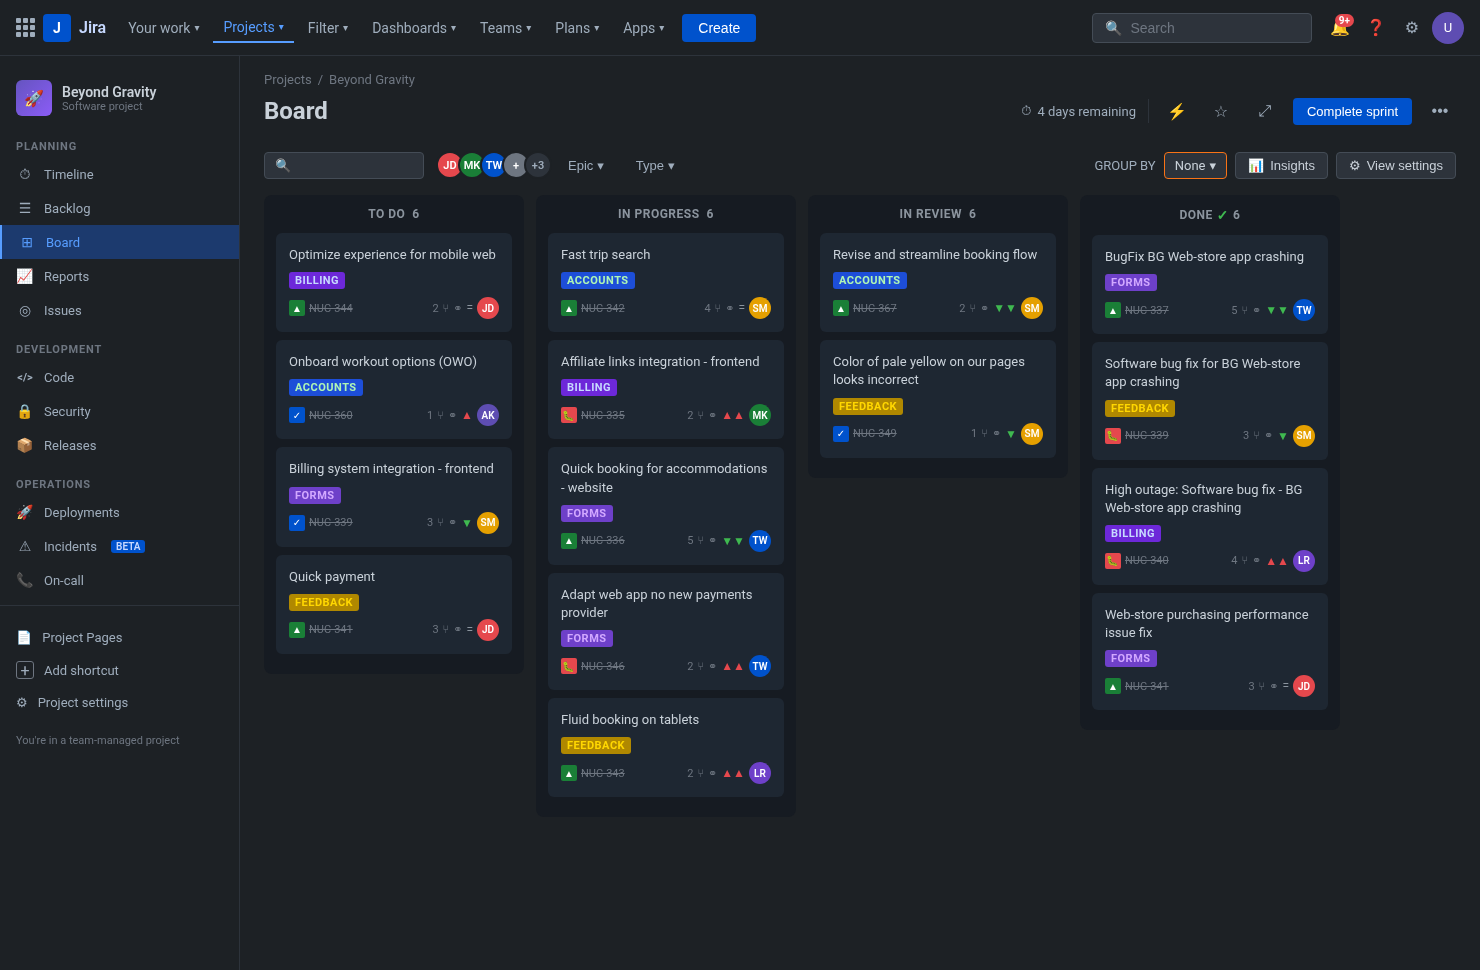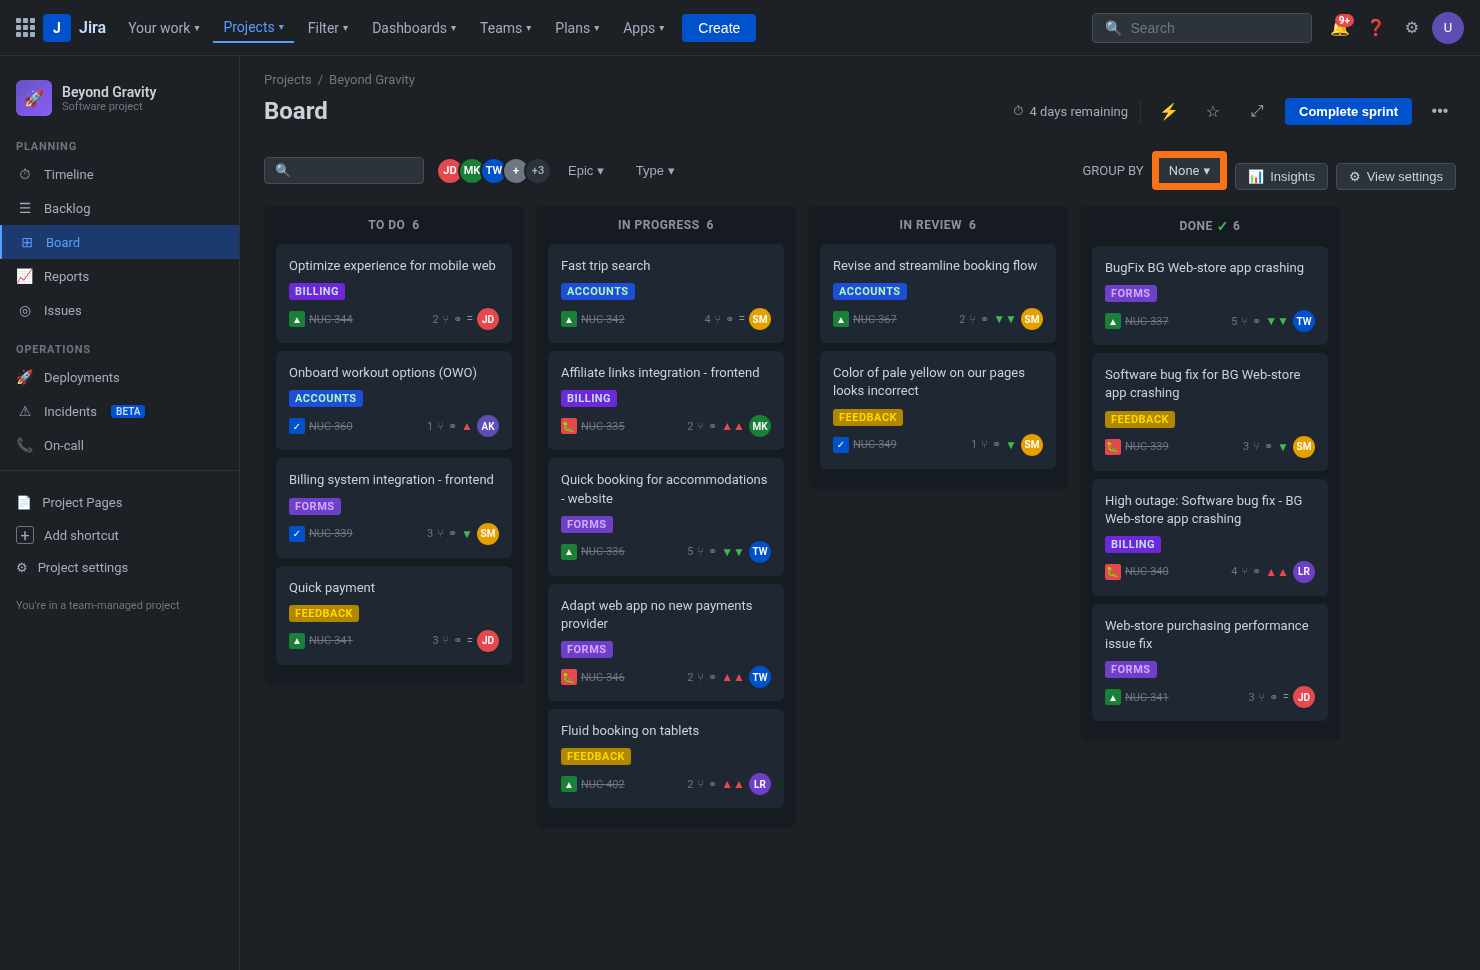--- a/index.html
+++ b/index.html
@@ -46,34 +46,34 @@
     
     .main { margin-left: 240px; margin-top: 56px; padding: 0; background: #1d2125; min-height: calc(970px - 56px); }
     .breadcrumb { display: flex; align-items: center; gap: 6px; padding: 16px 24px 0; font-size: 13px; color: #6e7681; }
     .breadcrumb a { color: #6e7681; text-decoration: none; cursor: pointer; }
     .breadcrumb-sep { color: #6e7681; }
     .page-header { display: flex; align-items: center; justify-content: space-between; padding: 8px 24px 16px; }
     .page-title { font-size: 24px; font-weight: 700; color: #c9d1d9; }
     .page-header-right { display: flex; align-items: center; gap: 12px; }
     .sprint-info { display: flex; align-items: center; gap: 6px; color: #9fadbc; font-size: 13px; }
     .header-icon-btn { width: 32px; height: 32px; border-radius: 4px; background: transparent; border: none; cursor: pointer; display: flex; align-items: center; justify-content: center; color: #9fadbc; font-size: 16px; }
-    .complete-sprint-btn { background: #0052cc; color: white; border: none; padding: 6px 14px; border-radius: 4px; font-size: 13px; font-weight: 700; cursor: pointer; }
+    .complete-sprint-btn { background: #0052cc; color: white; border: none; padding: 6px 14px; border-radius: 4px; font-size: 13px; font-weight: 400; cursor: pointer; }
     .header-divider { width: 1px; height: 24px; background: #2d333b; }
 
     
     .board-toolbar { display: flex; align-items: center; gap: 12px; padding: 8px 24px 16px; }
     .board-search { display: flex; align-items: center; background: #2d333b; border: 1px solid #444c56; border-radius: 4px; padding: 5px 10px; gap: 6px; width: 160px; }
     .board-search input { background: none; border: none; outline: none; color: #c9d1d9; font-size: 13px; width: 100%; }
     .avatar-stack { display: flex; }
     .avatar-item { width: 28px; height: 28px; border-radius: 50%; border: 2px solid #1d2125; margin-right: -6px; display: flex; align-items: center; justify-content: center; font-size: 11px; font-weight: 600; color: white; cursor: pointer; }
     .avatar-count { background: #2d333b; color: #9fadbc; font-size: 11px; }
     .filter-btn { display: flex; align-items: center; gap: 4px; background: transparent; border: none; color: #9fadbc; font-size: 13px; cursor: pointer; padding: 5px 10px; border-radius: 4px; }
     .toolbar-right { margin-left: auto; display: flex; align-items: flex-end; gap: 8px; }
     .group-by { display: flex; align-items: center; gap: 8px; color: #9fadbc; font-size: 13px; }
-    .group-by-select { display: flex; align-items: center; gap: 4px; background: #2d333b; border: 7px solid #f97316; border-radius: 4px; padding: 5px 10px; cursor: pointer; color: #c9d1d9; font-size: 13px; }
+    .group-by-select { display: flex; align-items: center; gap: 4px; background: #2d333b; border: 1px solid #f97316; border-radius: 4px; padding: 5px 10px; cursor: pointer; color: #c9d1d9; font-size: 13px; }
     .insights-btn { display: flex; align-items: center; gap: 6px; background: #2d333b; border: 1px solid #444c56; border-radius: 4px; padding: 5px 12px; cursor: pointer; color: #c9d1d9; font-size: 13px; }
     .view-settings-btn { display: flex; align-items: center; gap: 6px; background: #2d333b; border: 1px solid #444c56; border-radius: 4px; padding: 5px 12px; cursor: pointer; color: #c9d1d9; font-size: 13px; }
 
     
     .board { display: flex; gap: 12px; padding: 0 24px 24px; overflow-x: auto; align-items: flex-start; }
     .board-column { width: 260px; flex-shrink: 0; background: #161b22; border-radius: 8px; padding: 12px; }
     .column-header { display: flex; align-items: center; justify-content: center; margin-bottom: 12px; }
     .column-title { font-size: 12px; font-weight: 700; color: #8b949e; text-transform: uppercase; letter-spacing: 0.5px; }
     .column-title.done { display: flex; align-items: center; gap: 4px; }
     .done-check { color: #3fb950; font-size: 14px; }
@@ -190,20 +190,35 @@
     <div class="sidebar-item">
       <span class="sidebar-item-icon">📈</span>
       <span>Reports</span>
     </div>
     <div class="sidebar-item">
       <span class="sidebar-item-icon">◎</span>
       <span>Issues</span>
     </div>
   </div>
 
+  <div class="sidebar-section">
+    <div class="sidebar-section-title">DEVELOPMENT</div>
+    <div class="sidebar-item">
+      <span class="sidebar-item-icon" style="font-size:11px;font-weight:700;">&lt;/&gt;</span>
+      <span>Code</span>
+    </div>
+    <div class="sidebar-item">
+      <span class="sidebar-item-icon">🔒</span>
+      <span>Security</span>
+    </div>
+    <div class="sidebar-item">
+      <span class="sidebar-item-icon">📦</span>
+      <span>Releases</span>
+    </div>
+  </div>
 
   <div class="sidebar-section">
     <div class="sidebar-section-title">OPERATIONS</div>
     <div class="sidebar-item">
       <span class="sidebar-item-icon">🚀</span>
       <span>Deployments</span>
     </div>
     <div class="sidebar-item">
       <span class="sidebar-item-icon">⚠</span>
       <span>Incidents</span>
@@ -445,21 +460,21 @@
           </div>
           <div class="card-assignee" style="background:#0052cc;">TW</div>
         </div>
       </div>
 
       <div class="card">
         <div class="card-title">Fluid booking on tablets</div>
         <span class="card-tag tag-feedback">FEEDBACK</span>
         <div class="card-footer">
           <div class="card-issue-icon issue-story">▲</div>
-          <span class="card-issue-id">NUC-402</span>
+          <span class="card-issue-id">NUC-343</span>
           <div class="card-meta">
             <span class="card-meta-num">2</span>
             <span class="card-meta-icon">⑂</span>
             <span class="card-meta-icon">⚭</span>
             <span class="priority-high">▲▲</span>
           </div>
           <div class="card-assignee" style="background:#6e40c9;">LR</div>
         </div>
       </div>
     </div>

